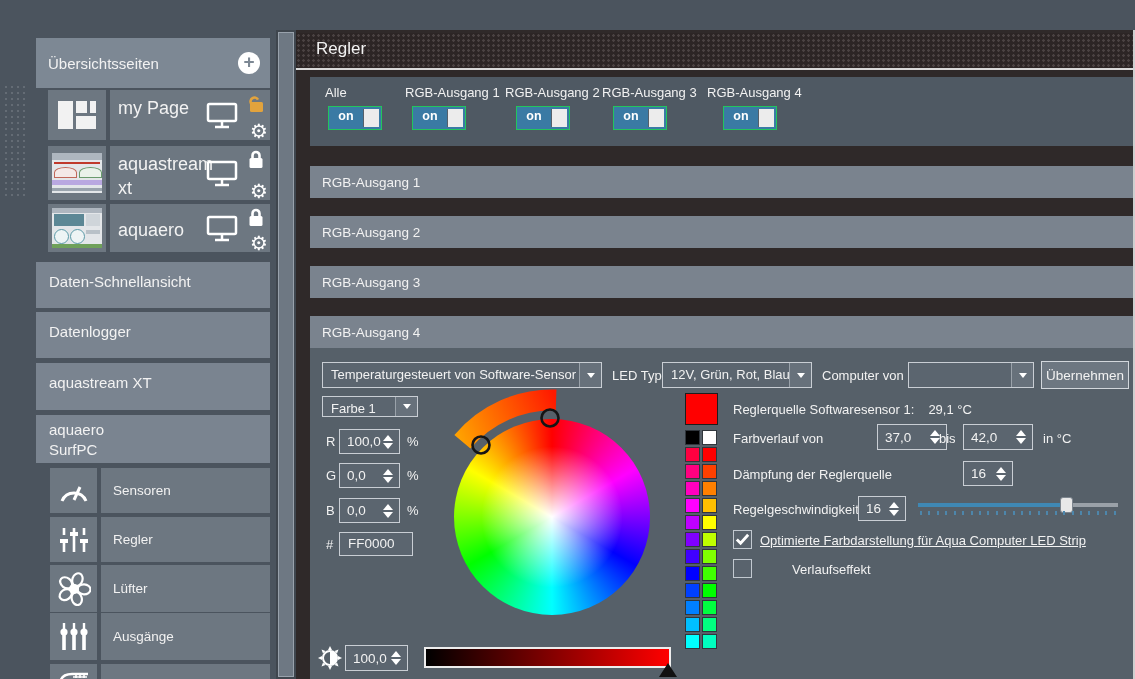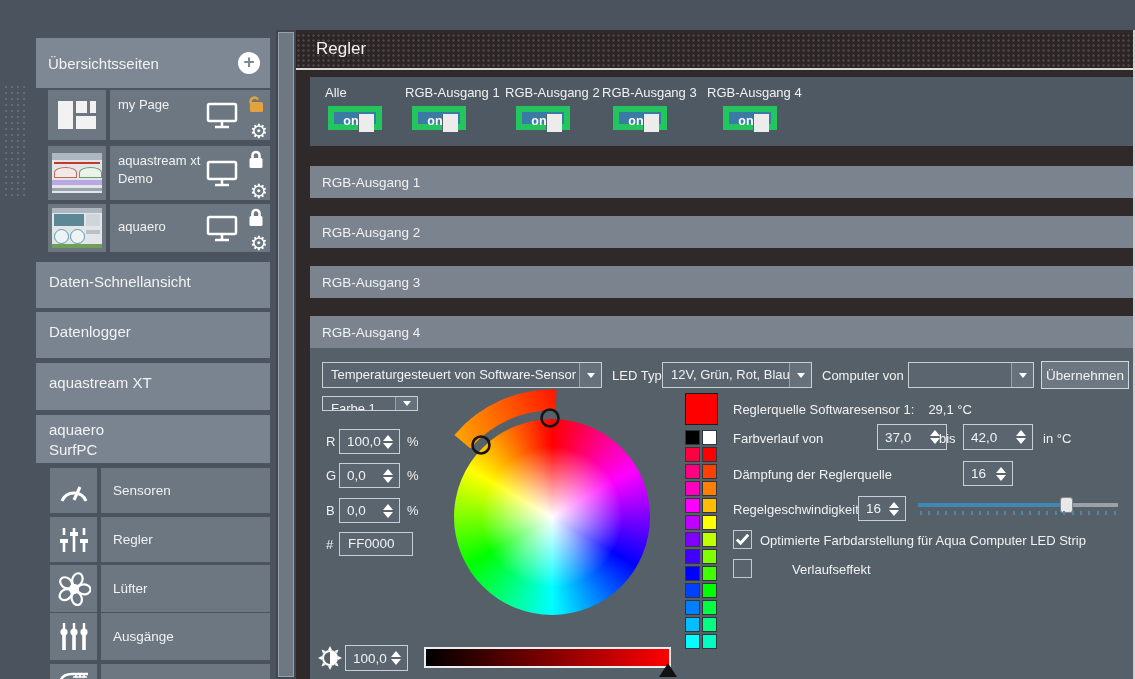--- a/index.html
+++ b/index.html
@@ -13,21 +13,21 @@
   .logo{left:13px;top:1px;font-size:22px;font-weight:400;letter-spacing:1.5px;color:#fdfdfd;font-family:"DejaVu Sans",sans-serif;}
 
   
   .deco-dots{left:3px;top:84px;width:26px;height:115px;
     background-image:radial-gradient(rgba(255,255,255,.14) 1px,transparent 1.4px);background-size:6px 6px;}
   .sb-box{background:#6d7781;}
   .sb-section{background:#7a8490;}
   .sb-header{left:36px;top:38px;width:234px;height:50px;background:#7d8894;display:flex;align-items:center;padding:0 12px;box-sizing:border-box;font-size:15px;}
   .plus-circle{position:absolute;right:10px;top:14px;width:22px;height:22px;border-radius:50%;background:#fff;}
   .plus-circle::before{content:"+";position:absolute;left:0;top:-1px;width:22px;height:22px;text-align:center;line-height:22px;font-size:19px;font-weight:bold;color:#7d8894;}
-  .page-label{font-size:13px;padding:6px 8px;white-space:pre-line;line-height:1.35;}
+  .page-label{font-size:18px;padding:6px 8px;white-space:pre-line;line-height:1.35;}
   .icon-cell{display:flex;align-items:center;justify-content:center;}
   .mlg{position:absolute;right:0;top:0;height:100%;width:64px;}
   .mon{position:absolute;left:0px;top:50%;margin-top:-14px;}
   .lockpos{position:absolute;right:5px;top:3px;}
   .gearpos{position:absolute;right:2px;bottom:-3px;font-size:20px;color:#fff;font-family:"DejaVu Sans",sans-serif;}
   .gearpos::before{content:"⚙";}
   .sec-label{font-size:15px;padding:10px 13px;white-space:pre-line;line-height:1.35;}
   .dev-label{font-size:13.5px;display:flex;align-items:center;padding:0 12px;height:100%;box-sizing:border-box;}
   
   .thumb{width:50px;height:40px;background:#e3e6e9;position:relative;overflow:hidden;}
@@ -39,21 +39,21 @@
 
   
   .main-bg{left:296px;top:30px;width:839px;height:649px;background:#2f2929;border-right:2px solid #d0d0d0;box-sizing:border-box;}
   .regler-band{left:296px;top:33px;width:837px;height:35px;background-color:#2c2525;
     background-image:radial-gradient(#4a4242 1.1px,transparent 1.5px);background-size:5px 5px;}
   .regler-title{left:316px;top:39px;font-size:17px;}
   .separator{left:296px;top:68px;width:837px;height:2px;background:#d9d9d9;}
   .dotted{background-image:radial-gradient(rgba(255,255,255,.08) 1px,transparent 1.3px);background-size:4px 4px;}
   .toggle-panel{left:310px;top:77px;width:823px;height:69px;background:#4f5963;}
   .tg-label{top:85px;font-size:13px;}
-  .toggle{top:106px;width:54px;height:24px;background:#3a7aa4;border:6px solid #22c55e;box-sizing:border-box;}
+  .toggle{top:106px;width:54px;height:24px;background:#3a7aa4;border:1px solid #22c55e;box-sizing:border-box;}
   .toggle .tg-on{position:absolute;left:0;top:2px;width:34px;text-align:center;font-size:12.5px;font-weight:bold;color:#fff;}
   .toggle .knob{position:absolute;right:2px;top:2px;width:15px;height:18px;background:#ececec;border-left:1px solid #55606a;}
   .bar{left:310px;top:0;width:823px;height:32px;background:#7a838e;display:flex;align-items:center;padding:0 12px;box-sizing:border-box;font-size:13.5px;}
   .panel4{left:310px;top:348px;width:823px;height:331px;background:#566069;}
 
   
   .dd{background:#5b656f;border:1px solid #c9ced4;box-sizing:border-box;display:flex;align-items:stretch;}
   .dd .val{flex:1;font-size:13px;padding:4px 0 0 8px;white-space:nowrap;overflow:hidden;}
   .dd .btn{width:21px;border-left:1px solid #9aa2aa;background:#67717b;display:flex;align-items:center;justify-content:center;}
   .caret{width:0;height:0;border:4px solid transparent;border-top:5px solid #fff;margin-top:4px;}
@@ -331,21 +331,21 @@
   <div class="abs dd" style="left:908px;top:362px;width:126px;height:26px;">
     <span class="val"></span>
     <span class="btn">
         <i class="caret"></i>
       </span>
   </div>
   <div class="abs btn-main" style="left:1041px;top:361px;width:88px;height:28px;">
     <span>Übernehmen</span>
   </div>
 
-  <div class="abs dd" style="left:322px;top:396px;width:96px;height:15px;">
+  <div class="abs dd" style="left:322px;top:396px;width:96px;height:21px;">
     <span class="val">Farbe 1</span>
     <span class="btn">
         <i class="caret"></i>
       </span>
   </div>
 
   <div class="abs lbl13" style="left:326px;top:434px;">R</div>
   <div class="abs spin" style="left:339px;top:429px;width:61px;height:25px;">
     <span class="val">100,0</span>
     <span class="arrows">
@@ -491,21 +491,21 @@
         <i></i>
         <i></i>
       </div>
   </div>
 
   <div class="abs cb on" style="left:733px;top:530px;">
     <svg width="17" height="17" viewBox="0 0 18 18">
         <polyline points="3,9 7,13 15,4" fill="none" stroke="#fff" stroke-width="3"></polyline>
       </svg>
   </div>
-  <div class="abs lbl13" style="left:760px;top:533px;">Optimierte Farbdarstellung für Aqua Computer LED Strip</div>
+  <div class="abs lbl13" style="left:760px;top:533px;text-decoration:underline;">Optimierte Farbdarstellung für Aqua Computer LED Strip</div>
 
   <div class="abs cb" style="left:733px;top:559px;">
     <svg width="17" height="17" viewBox="0 0 18 18">
         <polyline points="3,9 7,13 15,4" fill="none" stroke="#fff" stroke-width="3"></polyline>
       </svg>
   </div>
   <div class="abs lbl13" style="left:792px;top:562px;">Verlaufseffekt</div>
 
   <svg class="abs" style="left:318px;top:646px;" width="24" height="24" viewBox="0 0 24 24">
     <g fill="#fff">

